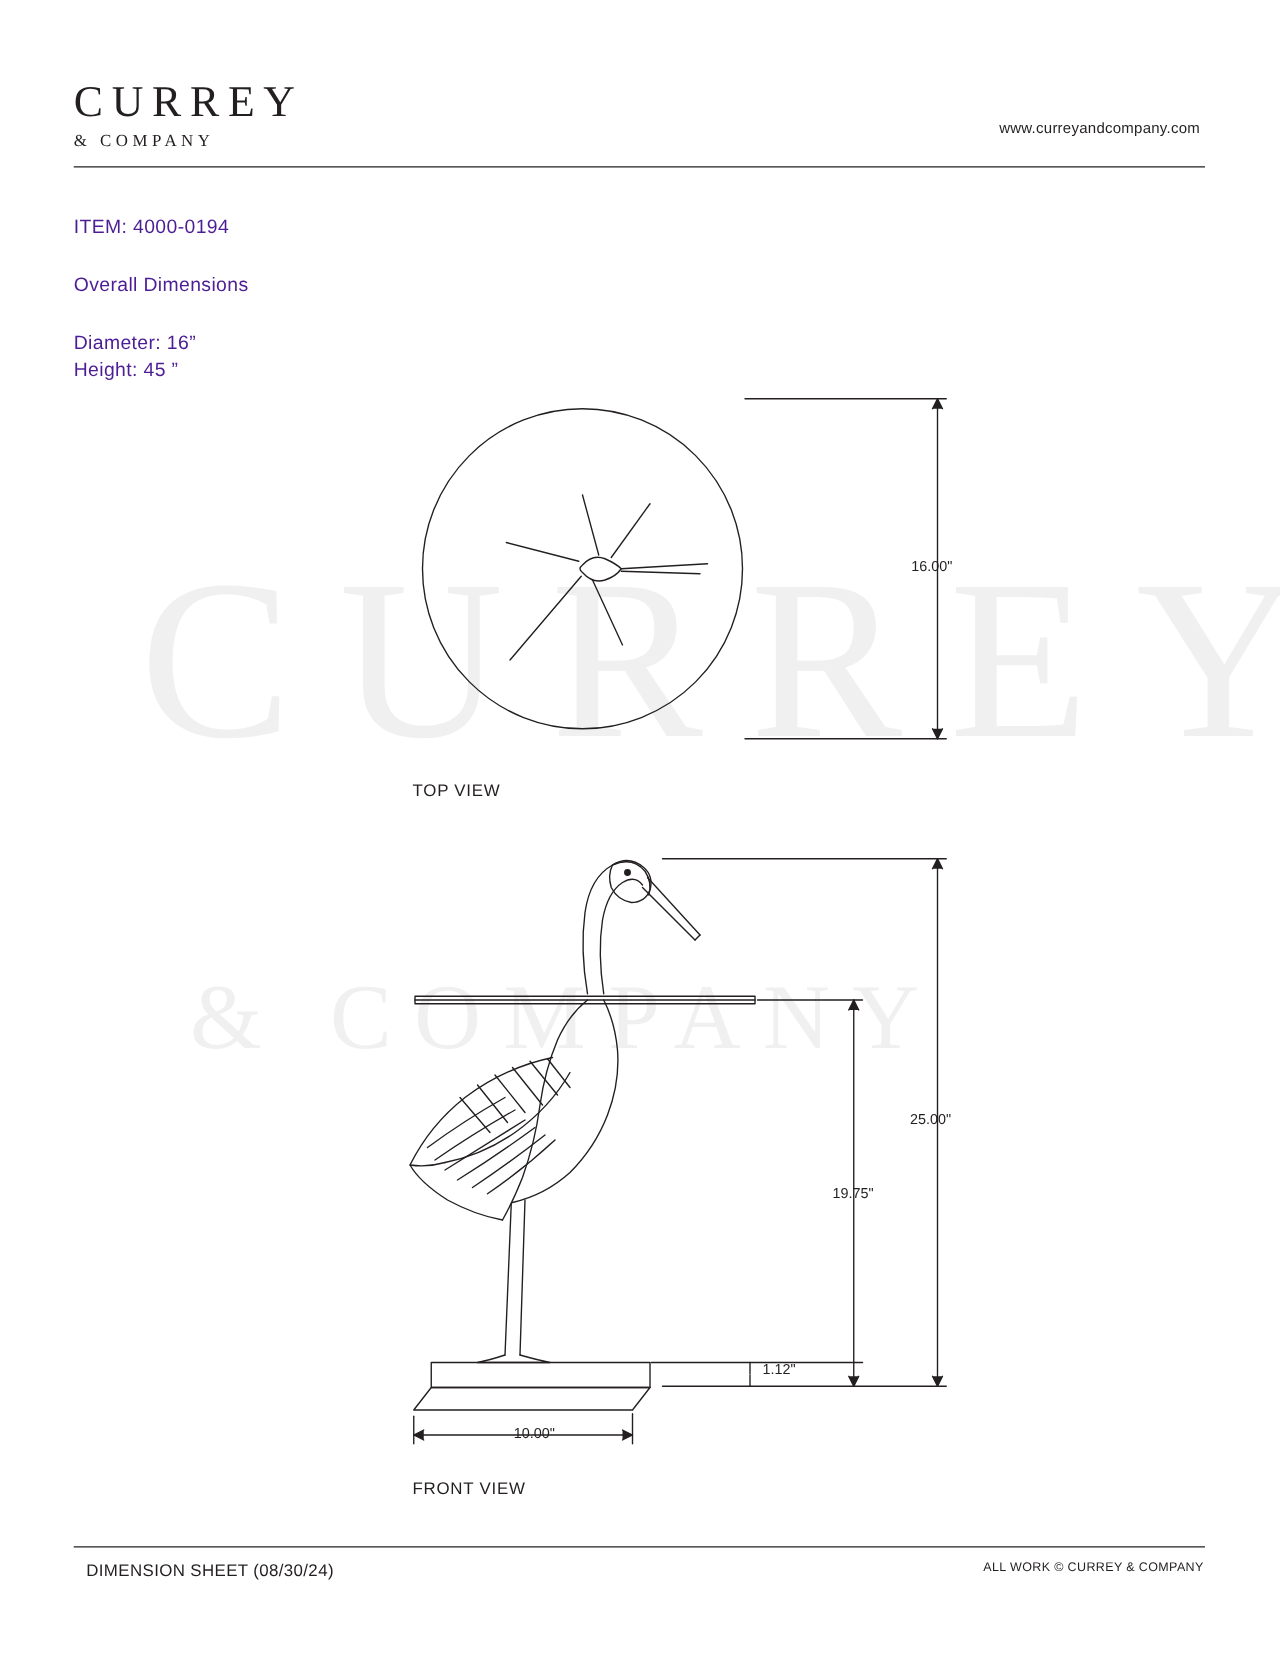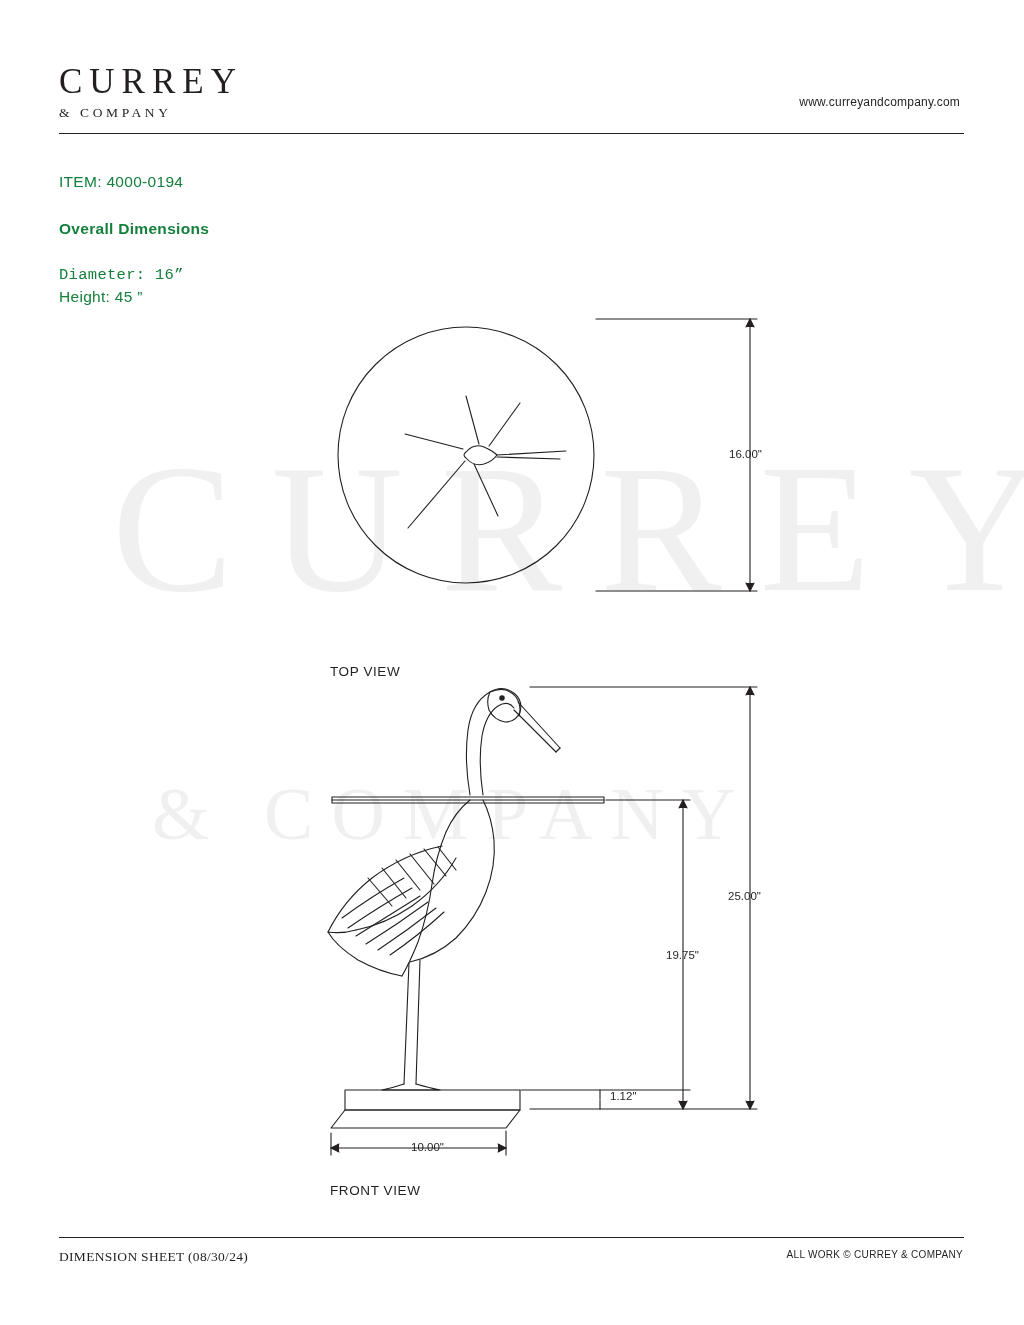--- a/index.html
+++ b/index.html
@@ -85,60 +85,59 @@
     width: 905px;
     height: 1px;
     background: #231f20;
   }
 
   
   .spec {
     position: absolute;
     left: 59px;
     font-size: 15.5px;
-    color: #15803d;
+    color: #4c1d95;
     letter-spacing: 0.3px;
   }
   .spec-item   { top: 173px; }
-  .spec-overall{ top: 220px; font-weight: bold; }
-  .spec-dia    { top: 266px; font-family: Liberation Mono, monospace; }
+  .spec-overall{ top: 220px; }
+  .spec-dia    { top: 266px; }
   .spec-hgt    { top: 288px; }
 
   
   .drawing {
     position: absolute;
     left: 0; top: 0;
     width: 1024px; height: 1325px;
   }
 
   .view-label {
     position: absolute;
     font-size: 13.5px;
     letter-spacing: 0.6px;
     color: #231f20;
   }
-  .label-top-view   { left: 330px; top: 625px; margin-top: 39px; }
+  .label-top-view   { left: 330px; top: 625px; }
   .label-front-view { left: 330px; top: 1183px; text-align: center; }
 
   
   .rule-bottom {
     position: absolute;
     left: 59px;
     top: 1237px;
     width: 905px;
     height: 1px;
     background: #231f20;
   }
   .footer-left {
     position: absolute;
-    left: 59px;
+    left: 69px;
     top: 1249px;
     font-size: 13.5px;
     letter-spacing: 0.3px;
-    font-family: Liberation Serif, serif;
   }
   .footer-right {
     position: absolute;
     right: 61px;
     top: 1249px;
     font-size: 10px;
     letter-spacing: 0.3px;
   }
 
   .dim-text {

